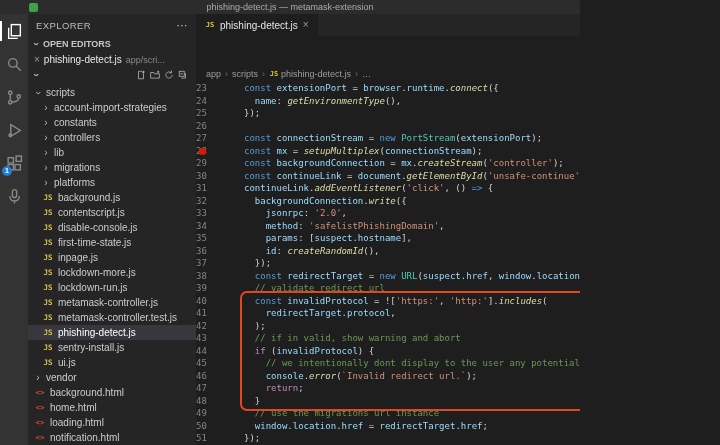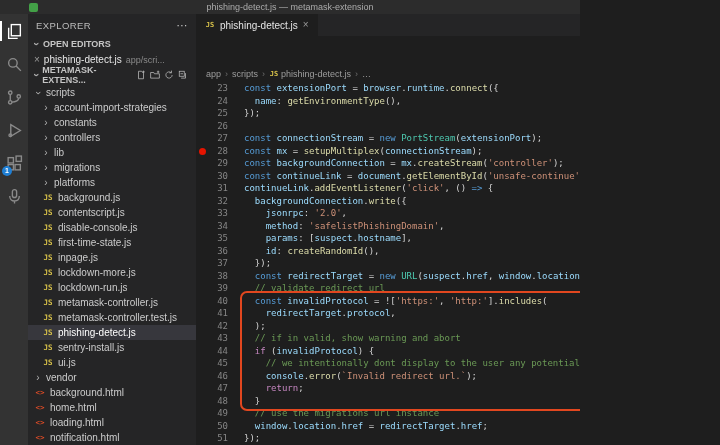--- a/index.html
+++ b/index.html
@@ -65,32 +65,32 @@
          font-size:10px; color:#e4e4e4; }
   .breadcrumbs { height:16px; flex:none; display:flex; align-items:center; gap:4px;
                  padding-left:10px; font-size:9px; color:#9d9d9d;margin-top:30px; }
   .bc-sep { color:#6e6e6e; }
   .bc-item { display:flex; align-items:center; gap:2px; }
 
   .code-wrap { position:relative; flex:1; overflow:hidden;
                font-family:"DejaVu Sans Mono",monospace; font-size:9px; }
   .line { display:flex; height:12.5px; line-height:12.5px; white-space:pre; }
   .line.current { background:rgba(255,255,255,0.04); }
-  .gutter { width:36px; flex:none; text-align:right; color:#858585; position:relative;
+  .gutter { width:36px; flex:none; text-align:left; color:#858585; position:relative;
             padding-right:4px; font-size:9px; }
   .bp { position:absolute; left:3px; top:3px; width:7px; height:7px; border-radius:50%;
         background:#e51400; }
   .content { flex:1; padding-left:12px; overflow:hidden; }
   .cursor { display:inline-block; width:1px; height:11px; background:#cfcfcf;
             vertical-align:text-bottom; }
 
   .tk-kw  { color:var(--tk-kw,#569cd6); }
   .tk-ctrl{ color:var(--tk-ctrl,#c586c0); }
   .tk-var { color:var(--tk-var,#9cdcfe); }
-  .tk-fn  { color:var(--tk-fn,#dcdcaa); }
+  .tk-fn  { color:var(--tk-fn,#dcdcaa);font-style:italic; }
   .tk-str { color:var(--tk-str,#ce9178); }
   .tk-cmt { color:var(--tk-cmt,#6a9955); }
   .tk-cls { color:var(--tk-cls,#4ec9b0); }
   .tk-pl  { color:var(--tk-pl,#d4d4d4); }
 
   .hl-box { position:absolute; left:44px; width:472px; border:2.5px solid #e2471f;
             border-radius:7px; pointer-events:none; }
 </style>
 </head>
 <body>
@@ -161,21 +161,20 @@
       </div>
 
       <div class="open-ed-item">
         <span class="close-x">×</span>
         <span class="oe-label">phishing-detect.js</span>
         <span class="oe-path">app/scri...</span>
       </div>
 
       <div class="sec-head">
         <span class="chev down">›</span>
-        <span>METAMASK-EXTENS...</span>
         <span class="spacer"></span>
         <span class="sec-actions">
           <svg width="10" height="10" viewBox="0 0 16 16">
               <path d="M9 2H4v12h8V5z"></path>
               <path d="M12 1v4M10 3h4"></path>
             </svg>
           <svg width="10" height="10" viewBox="0 0 16 16">
               <path d="M1 4h5l1 2h8v7H1z"></path>
               <path d="M13 1v4M11 3h4"></path>
             </svg>

